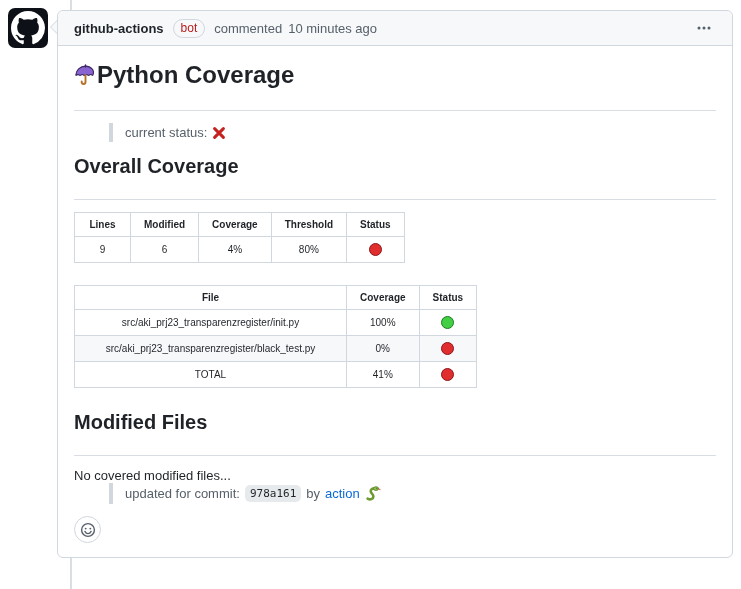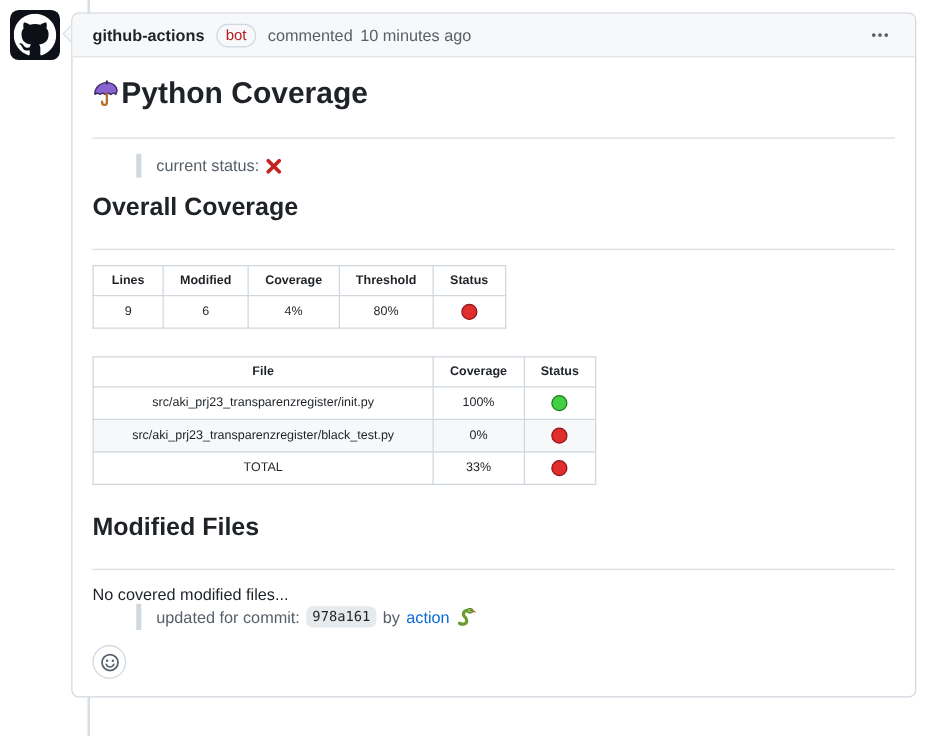--- a/index.html
+++ b/index.html
@@ -192,21 +192,21 @@
           <td>100%</td>
           <td><span class="dot dot-green"></span></td>
         </tr>
         <tr>
           <td class="cell-left">src/aki_prj23_transparenzregister/black_test.py</td>
           <td>0%</td>
           <td><span class="dot dot-red"></span></td>
         </tr>
         <tr>
           <td class="cell-left">TOTAL</td>
-          <td>33%</td>
+          <td>41%</td>
           <td><span class="dot dot-red"></span></td>
         </tr>
       </tbody>
     </table>
 
     <h2 class="md-h2">Modified Files</h2>
 
     <p class="md-p">No covered modified files...</p>
 
     <blockquote class="md-quote">

